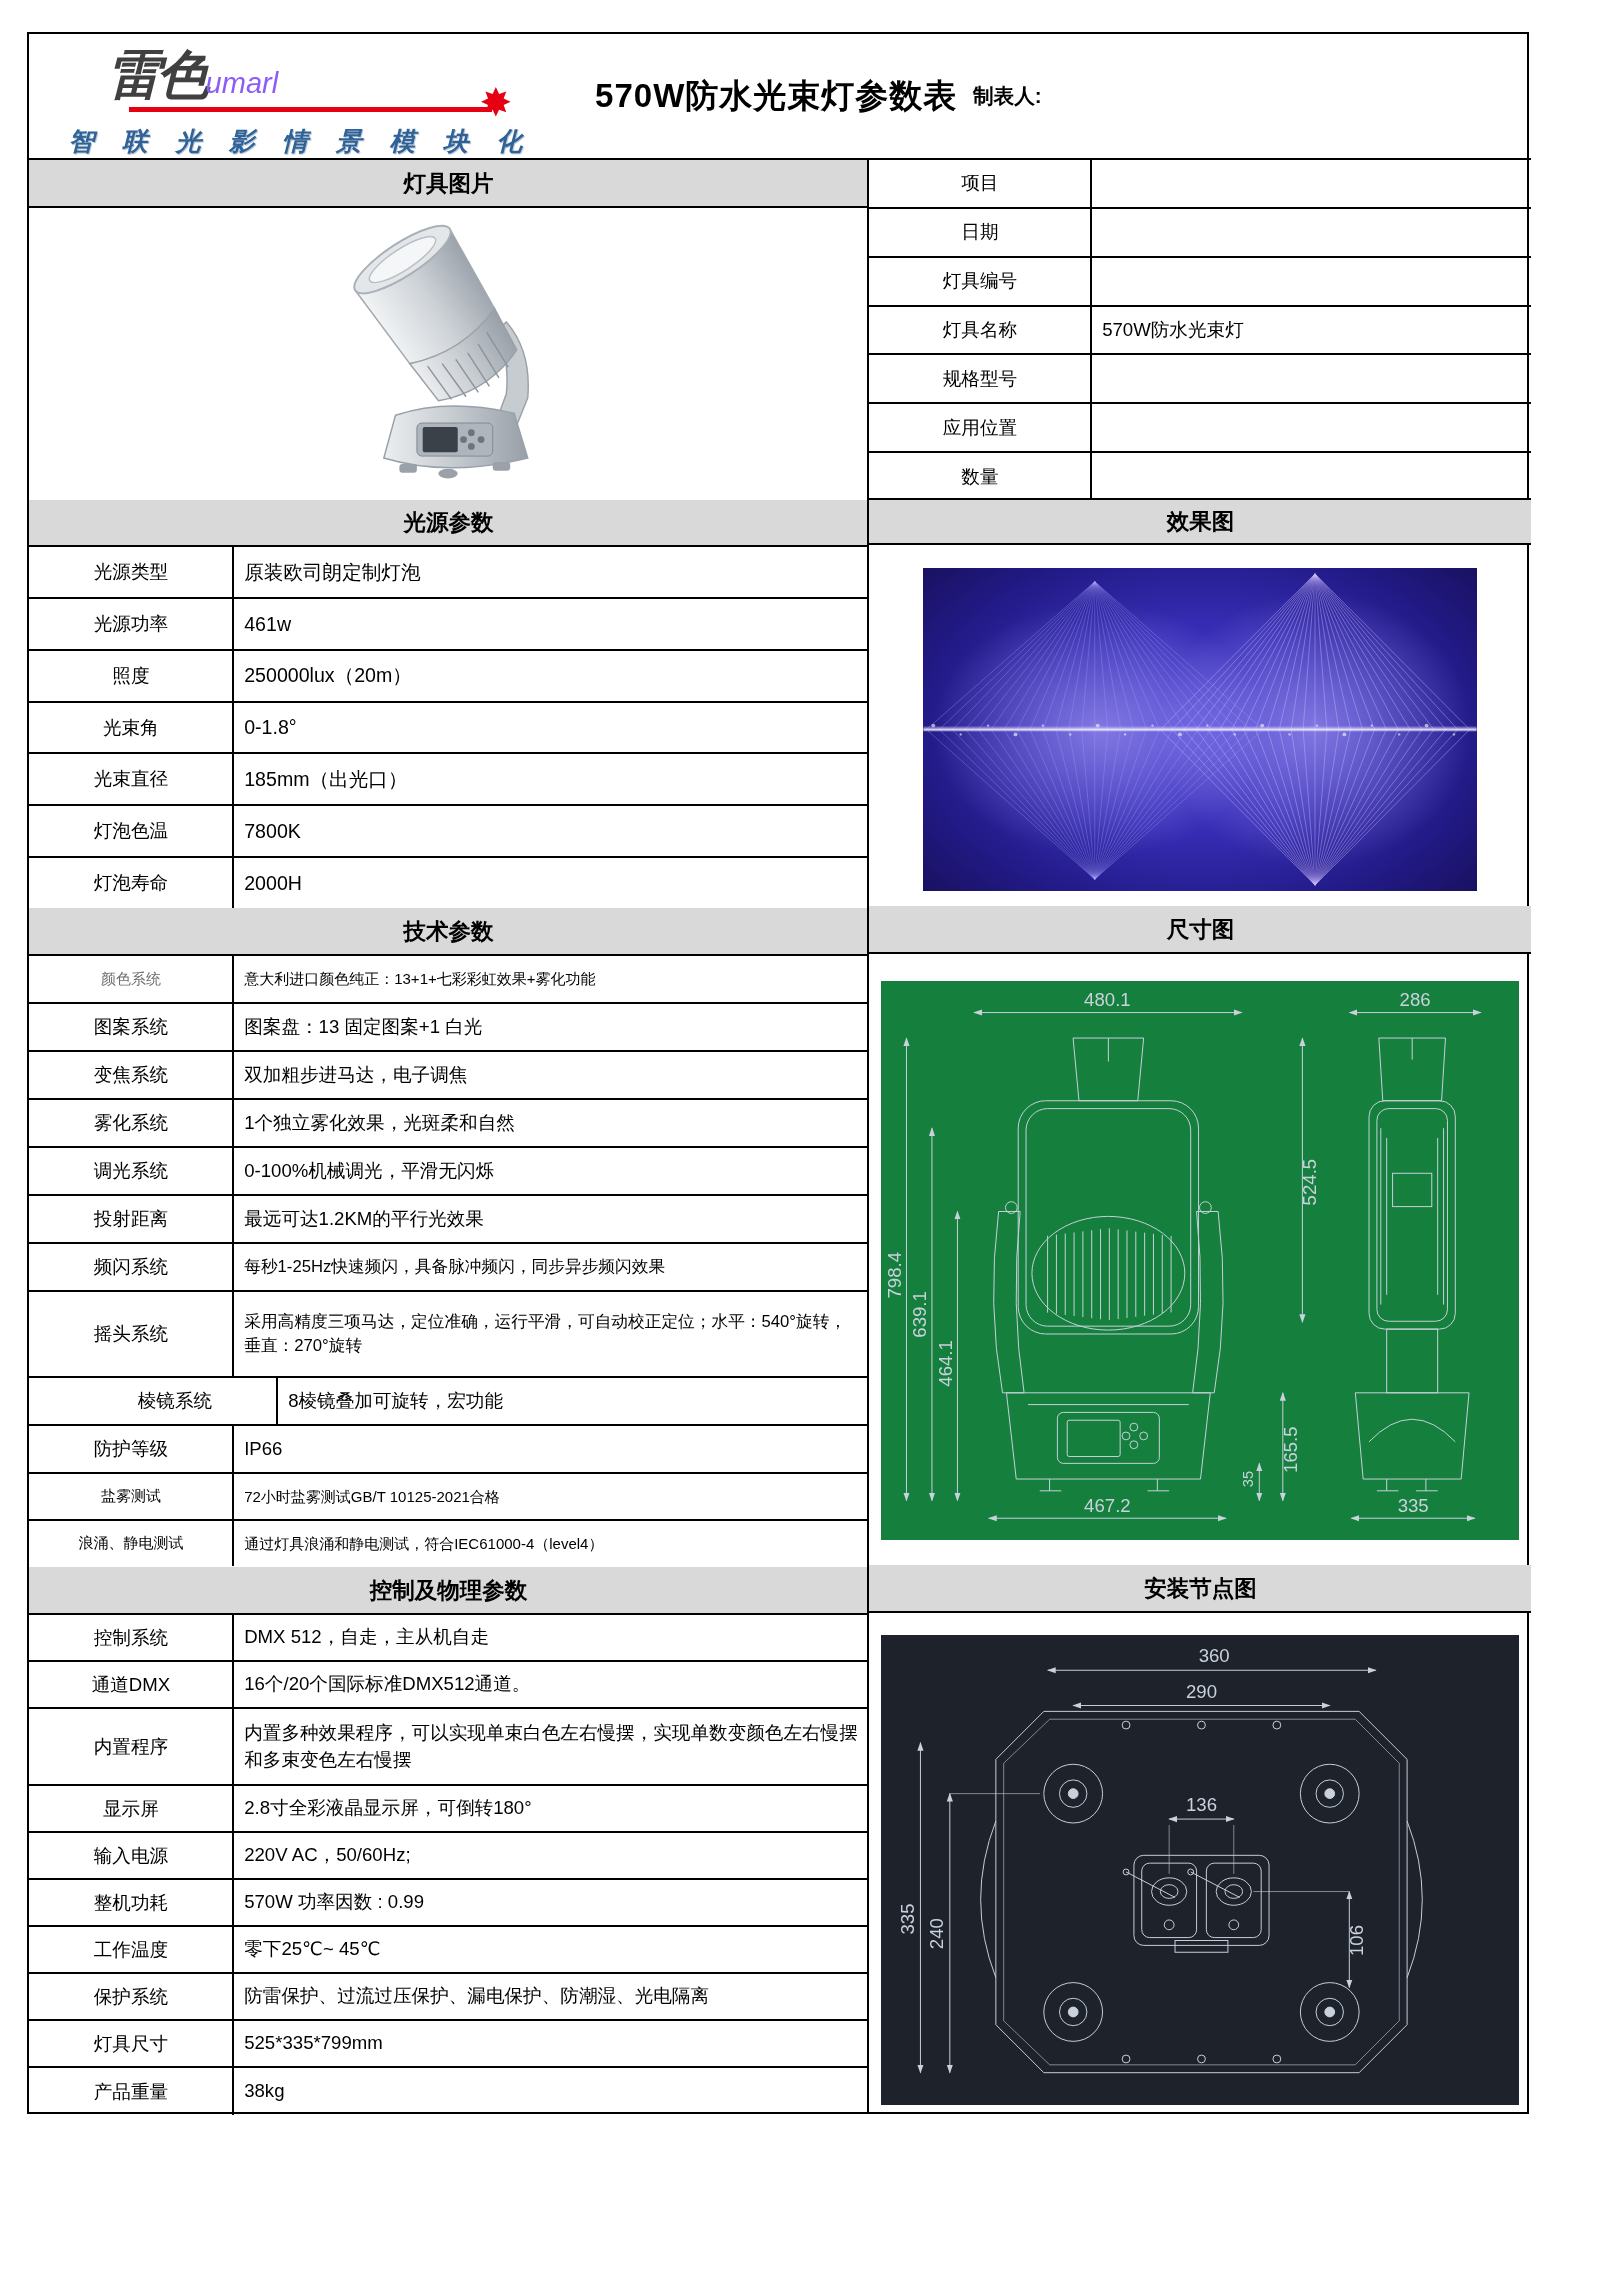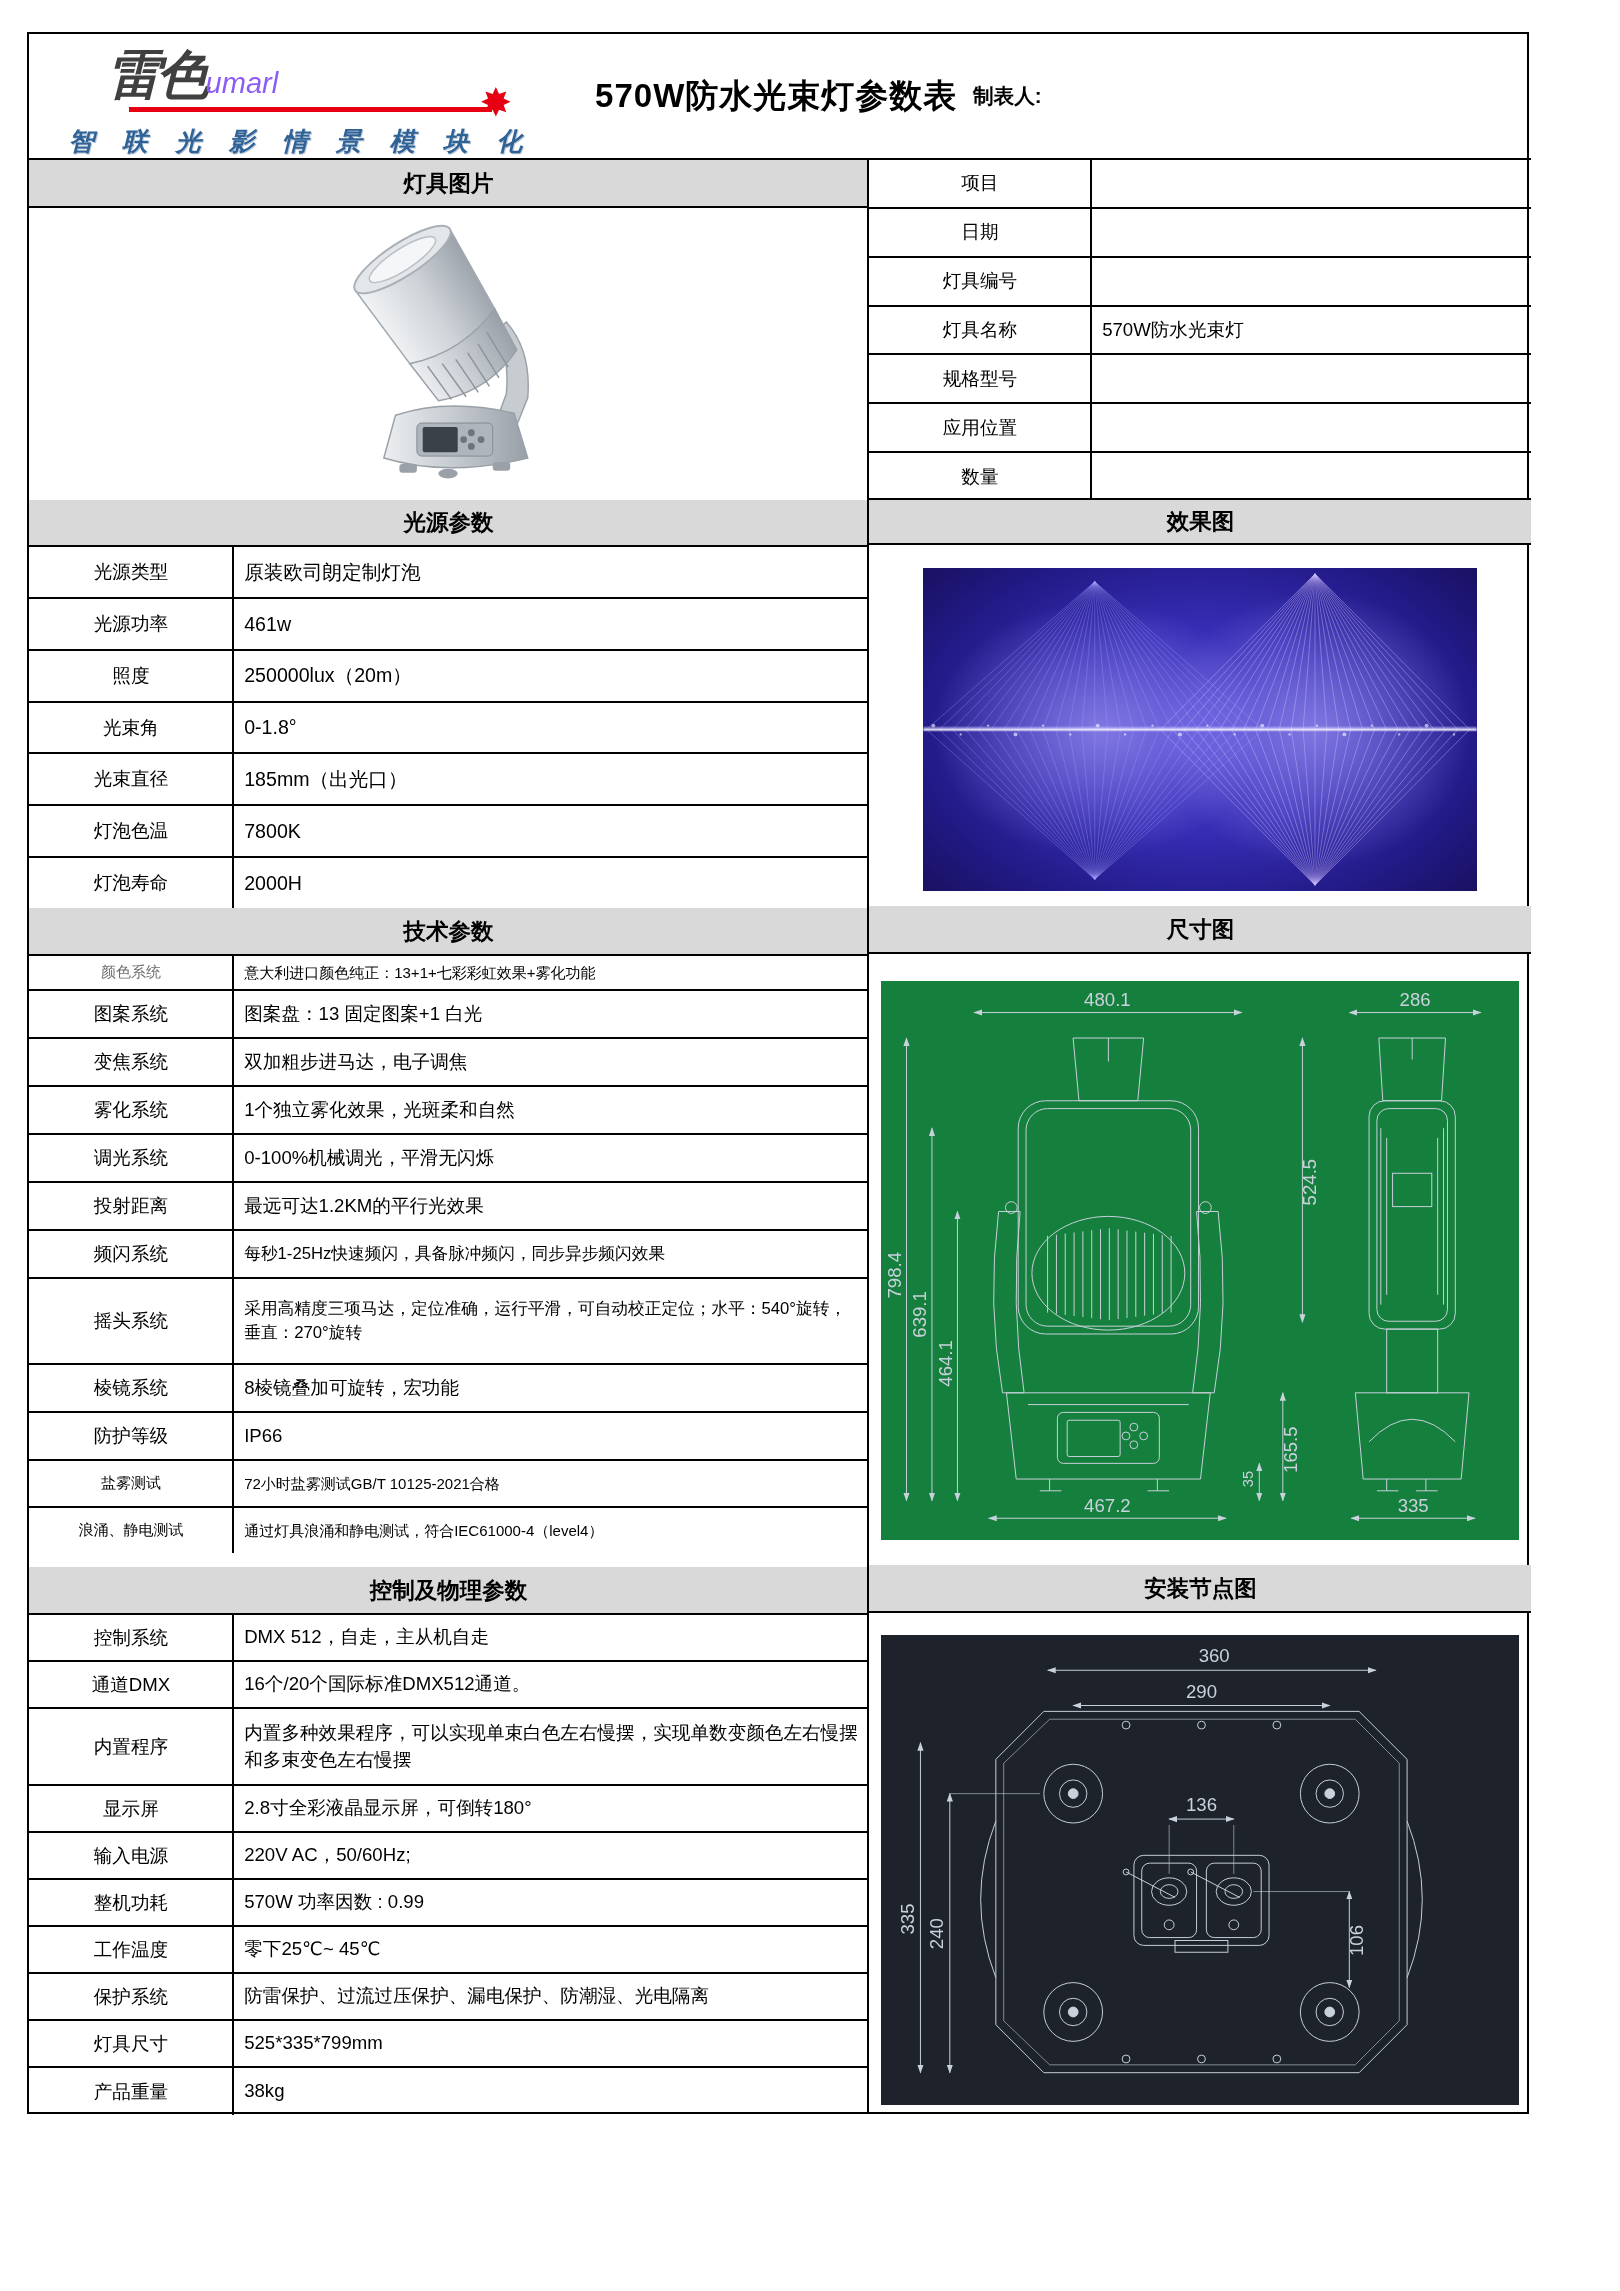--- a/index.html
+++ b/index.html
@@ -126,21 +126,21 @@
             <div class="lbl">灯泡色温</div>
             <div class="val">7800K</div>
           </div>
           <div class="srow grow">
             <div class="lbl">灯泡寿命</div>
             <div class="val">2000H</div>
           </div>
         </div>
       <div class="band" style="height:48px">技术参数</div>
       <div class="rows" style="height:611px" id="tech-rows">
-          <div class="srow small dimlbl" style="height: 35px;">
+          <div class="srow small dimlbl" style="height: 48px;">
             <div class="lbl">颜色系统</div>
             <div class="val">意大利进口颜色纯正：13+1+七彩彩虹效果+雾化功能</div>
           </div>
           <div class="srow" style="height: 48px;">
             <div class="lbl">图案系统</div>
             <div class="val">图案盘：13 固定图案+1 白光</div>
           </div>
           <div class="srow" style="height: 48px; justify-content: flex-end;">
             <div class="lbl">变焦系统</div>
             <div class="val">双加粗步进马达，电子调焦</div>
@@ -158,21 +158,21 @@
             <div class="val">最远可达1.2KM的平行光效果</div>
           </div>
           <div class="srow mid" style="height: 48px;">
             <div class="lbl">频闪系统</div>
             <div class="val">每秒1-25Hz快速频闪，具备脉冲频闪，同步异步频闪效果</div>
           </div>
           <div class="srow mid" style="height: 86px;">
             <div class="lbl">摇头系统</div>
             <div class="val">采用高精度三项马达，定位准确，运行平滑，可自动校正定位；水平：540°旋转，垂直：270°旋转</div>
           </div>
-          <div class="srow" style="height: 48px;">
+          <div class="srow" style="height: 48px; padding-left: 44px;">
             <div class="lbl">棱镜系统</div>
             <div class="val">8棱镜叠加可旋转，宏功能</div>
           </div>
           <div class="srow" style="height: 48px;">
             <div class="lbl">防护等级</div>
             <div class="val">IP66</div>
           </div>
           <div class="srow small" style="height: 47px;">
             <div class="lbl">盐雾测试</div>
             <div class="val">72小时盐雾测试GB/T 10125-2021合格</div>

